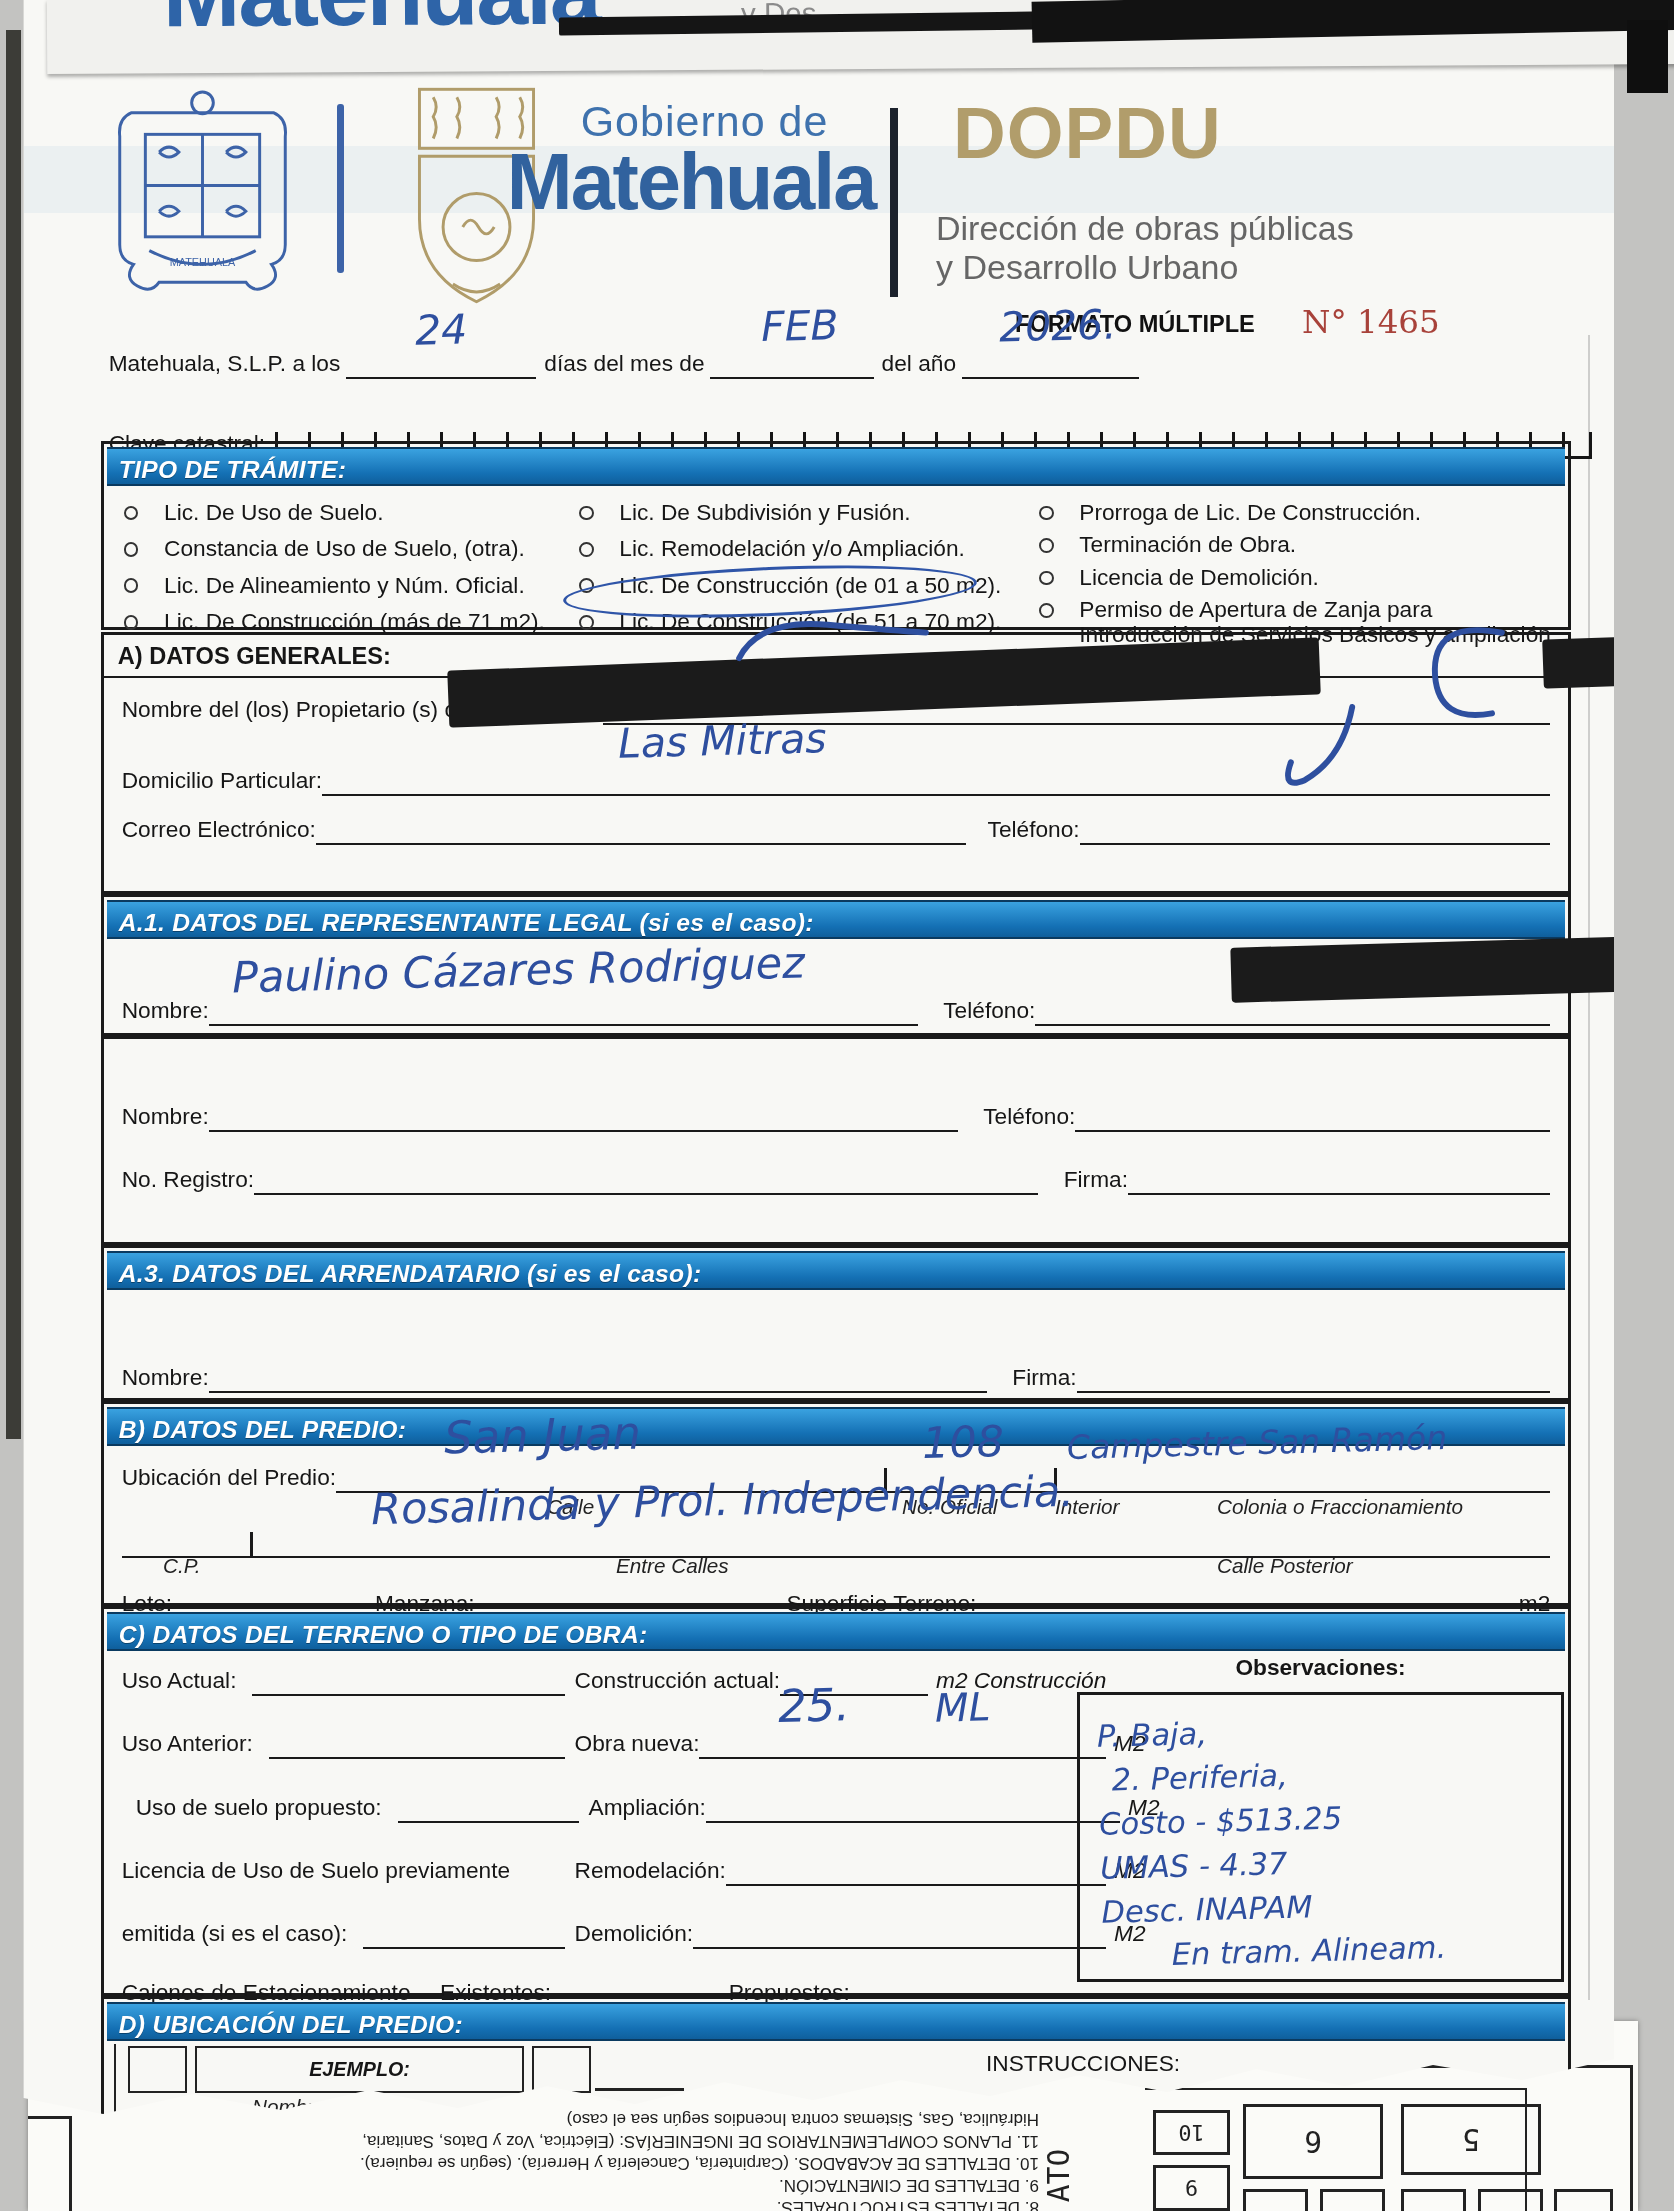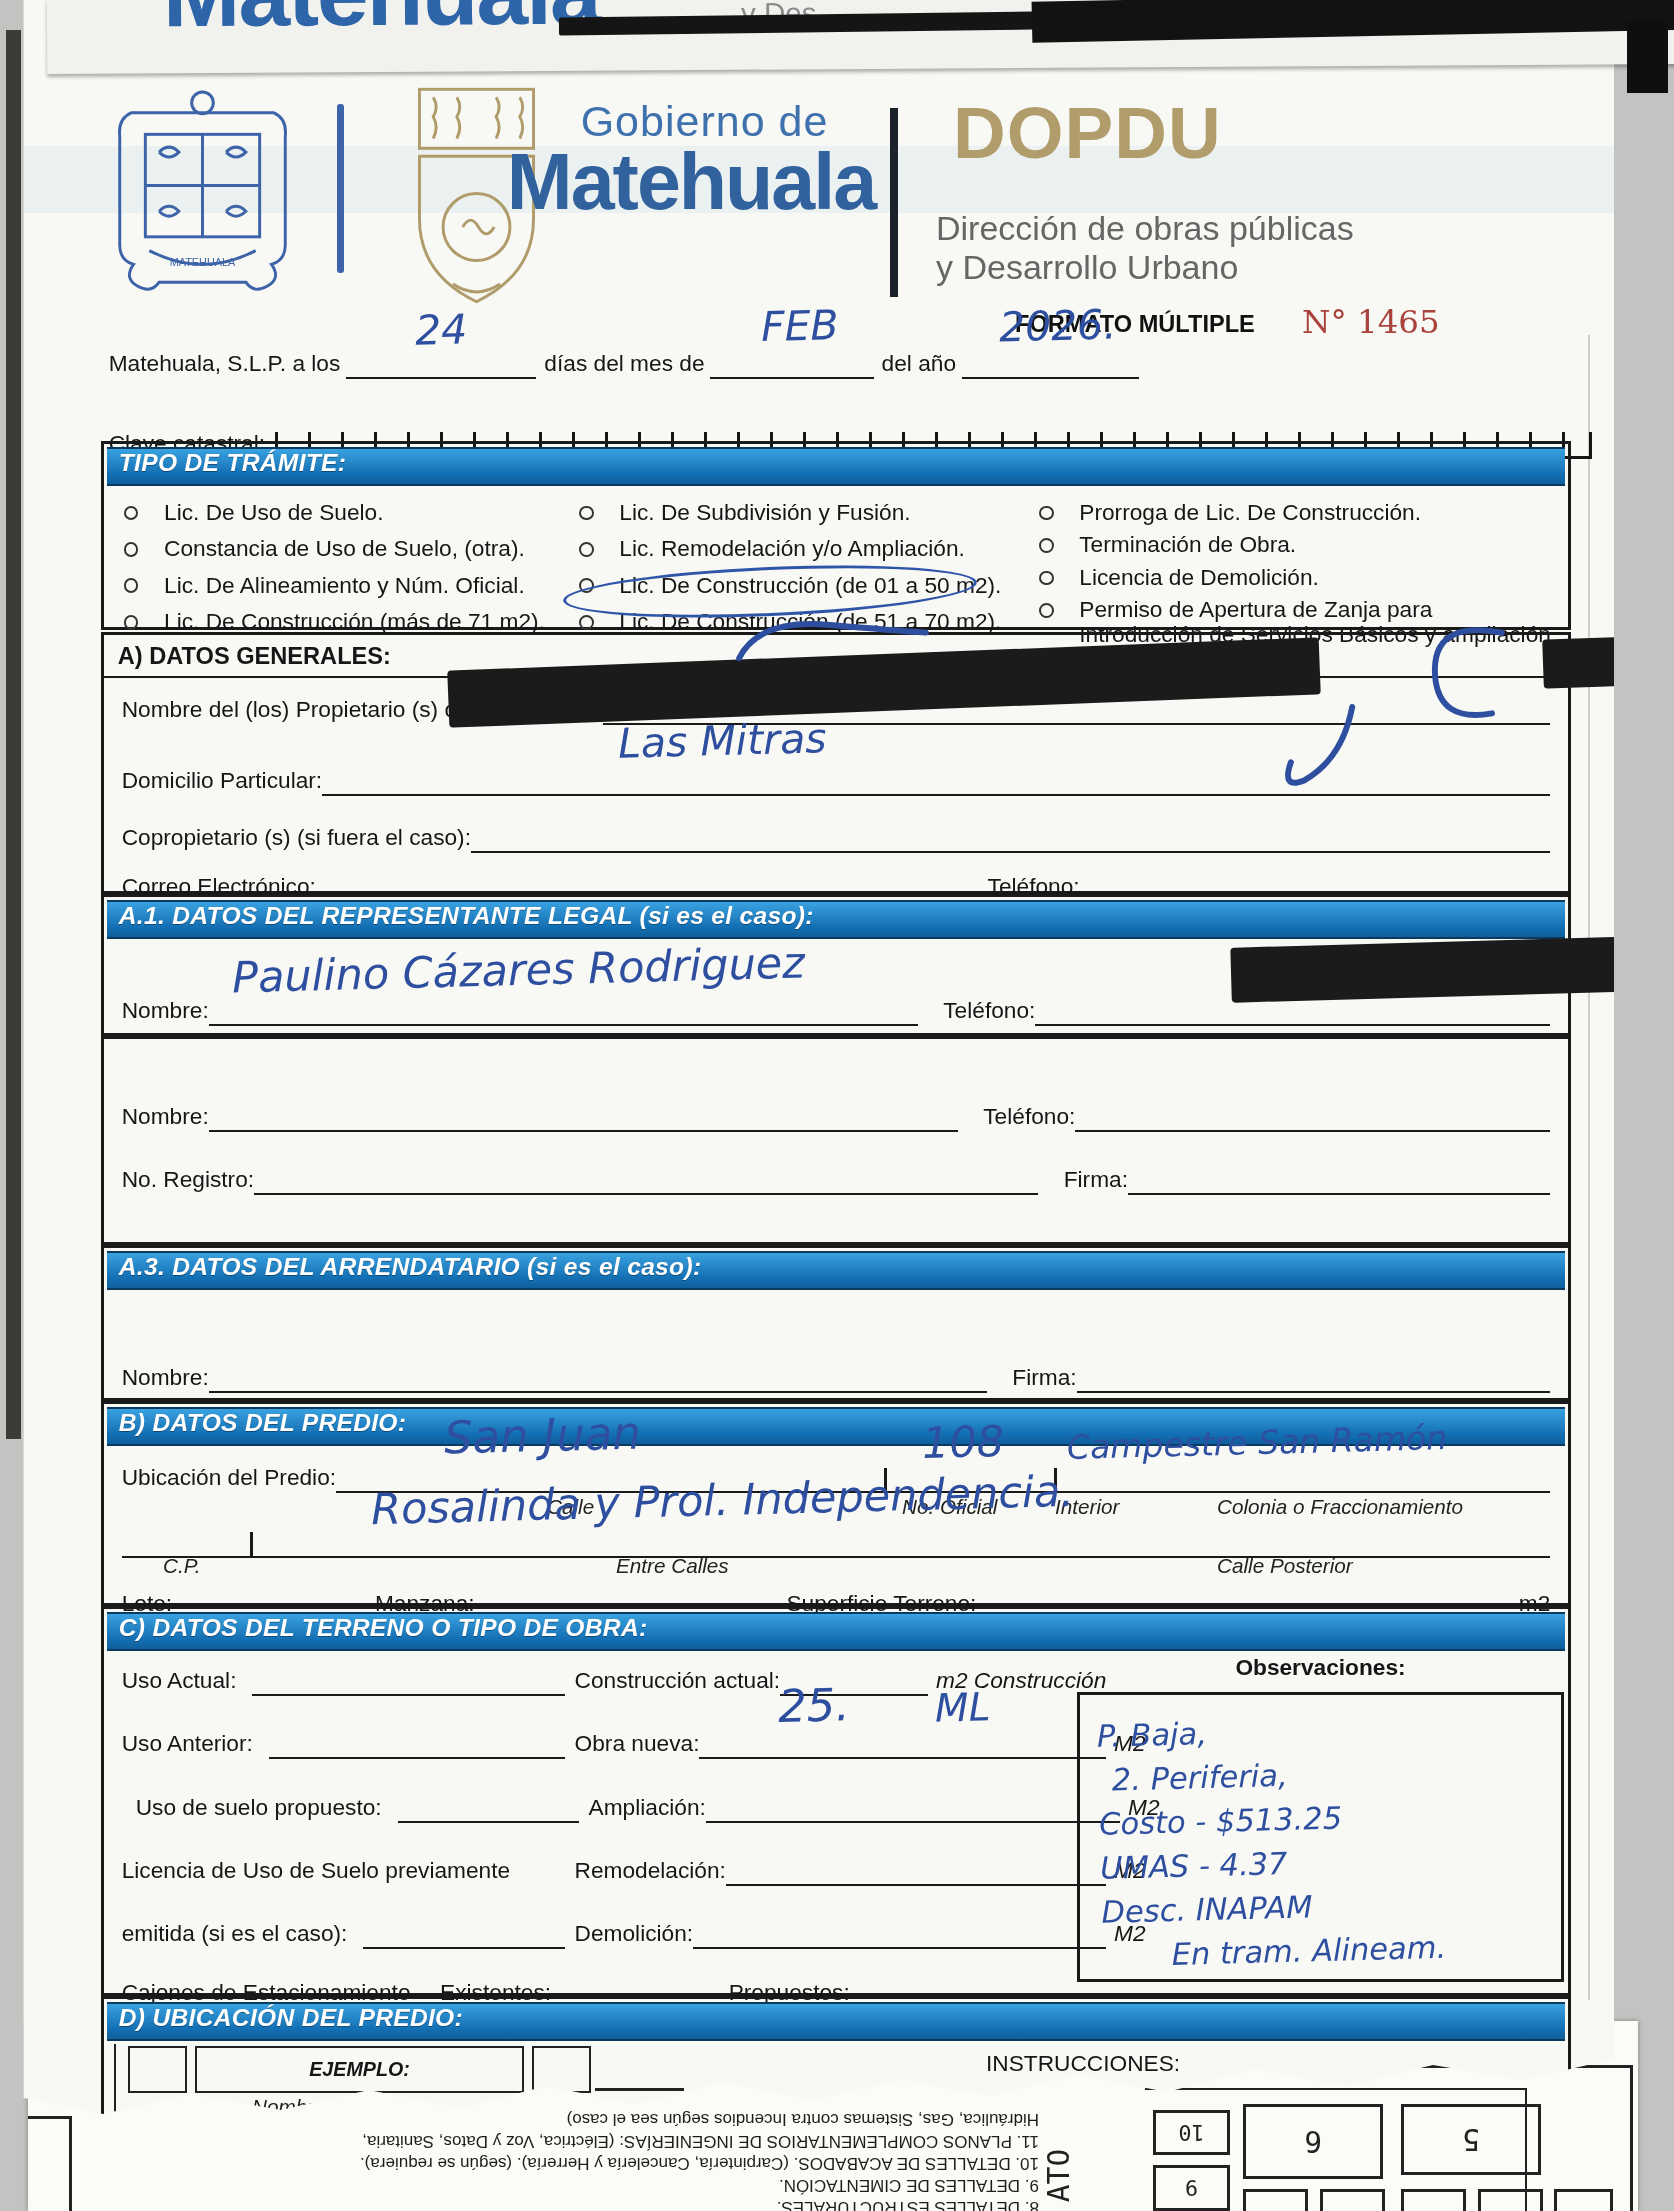--- a/index.html
+++ b/index.html
@@ -39,21 +39,21 @@
   .row{display:flex;align-items:flex-end;padding:0 17.7px;font-size:22.7px;position:relative;}
   .lbl{white-space:nowrap;padding-bottom:2px;}
   .bl{border-bottom:2px solid #1a1a1a;height:29.6px;position:relative;}
   .grow{flex:1;}
   .vtick{width:0;border-left:3px solid #1a1a1a;height:25.6px;}
   .sub{font-style:italic;font-size:20.7px;color:#222;position:absolute;white-space:nowrap;}
   .hand{font-family:"DejaVu Sans",sans-serif;font-style:italic;color:#2e4f9f;position:absolute;
         white-space:nowrap;transform:rotate(-1.5deg);z-index:2;}
   .sec{position:absolute;left:101px;width:1470px;border:3px solid #1a1a1a;box-sizing:border-box;}
   .bar{height:35px;margin:3px 3px 0;background:linear-gradient(180deg,#3aa2e0,#1470b4 70%,#0f5f9c);
-       border-top:2px solid #0a3a60;border-bottom:2px solid #0a3a60;display:flex;align-items:flex-start;
+       border-top:2px solid #0a3a60;border-bottom:2px solid #0a3a60;display:flex;align-items:flex-end;
        padding-left:11.8px;color:#fff;font-weight:bold;font-style:italic;font-size:24.6px;
        letter-spacing:0.3px;text-shadow:0 1px 0 rgba(0,0,0,.35);}
   .whitehdr{font-weight:bold;font-size:23.6px;padding:7.9px 13.8px 5.9px;border-bottom:2px solid #1a1a1a;}
   .opt{display:flex;align-items:flex-start;margin-bottom:11.8px;font-size:22.7px;line-height:24.6px;}
   .radio{flex:none;width:10.8px;height:10.8px;border:2px solid #333;border-radius:50%;margin:5.9px 25.6px 0 3.9px;}
   .pencircle{position:absolute;border:3px solid #2f55a8;border-radius:50%;transform:rotate(-2.5deg);}
   .redact{position:absolute;background:#1b1b1b;border-radius:3.9px;z-index:4;}
   .tickstrip{flex:1;margin-left:9.9px;height:23.6px;border-bottom:3px solid #161616;border-right:3px solid #161616;
      background:repeating-linear-gradient(90deg,#161616 0 3px,transparent 3px 33px);}
   
@@ -244,24 +244,20 @@
       <div class="row" style="margin-top:15.8px;">
         <span class="lbl">Nombre del (los) Propietario (s) o Razón Social:</span>
         <span class="bl grow"></span>
       </div>
       <div class="row" style="margin-top:39px;">
         <span class="lbl">Domicilio Particular:</span>
         <span class="bl grow">
           <span class="hand" style="left:296px;top:-47px;font-size:41px;">Las Mitras</span>
         </span>
       </div>
-      <div class="row" style="margin-top:25.6px;">
-        <span class="lbl">Copropietario (s) (si fuera el caso):</span>
-        <span class="bl grow"></span>
-      </div>
       <div class="row" style="margin-top:17.7px;">
         <span class="lbl">Correo Electrónico:</span>
         <span class="bl" style="width:650px;"></span>
         <span class="lbl" style="margin-left:21.7px;">Teléfono:</span>
         <span class="bl grow"></span>
       </div>
     </div>
 
     <div class="sec" style="top:894px;height:142px;">
       <div class="bar">

